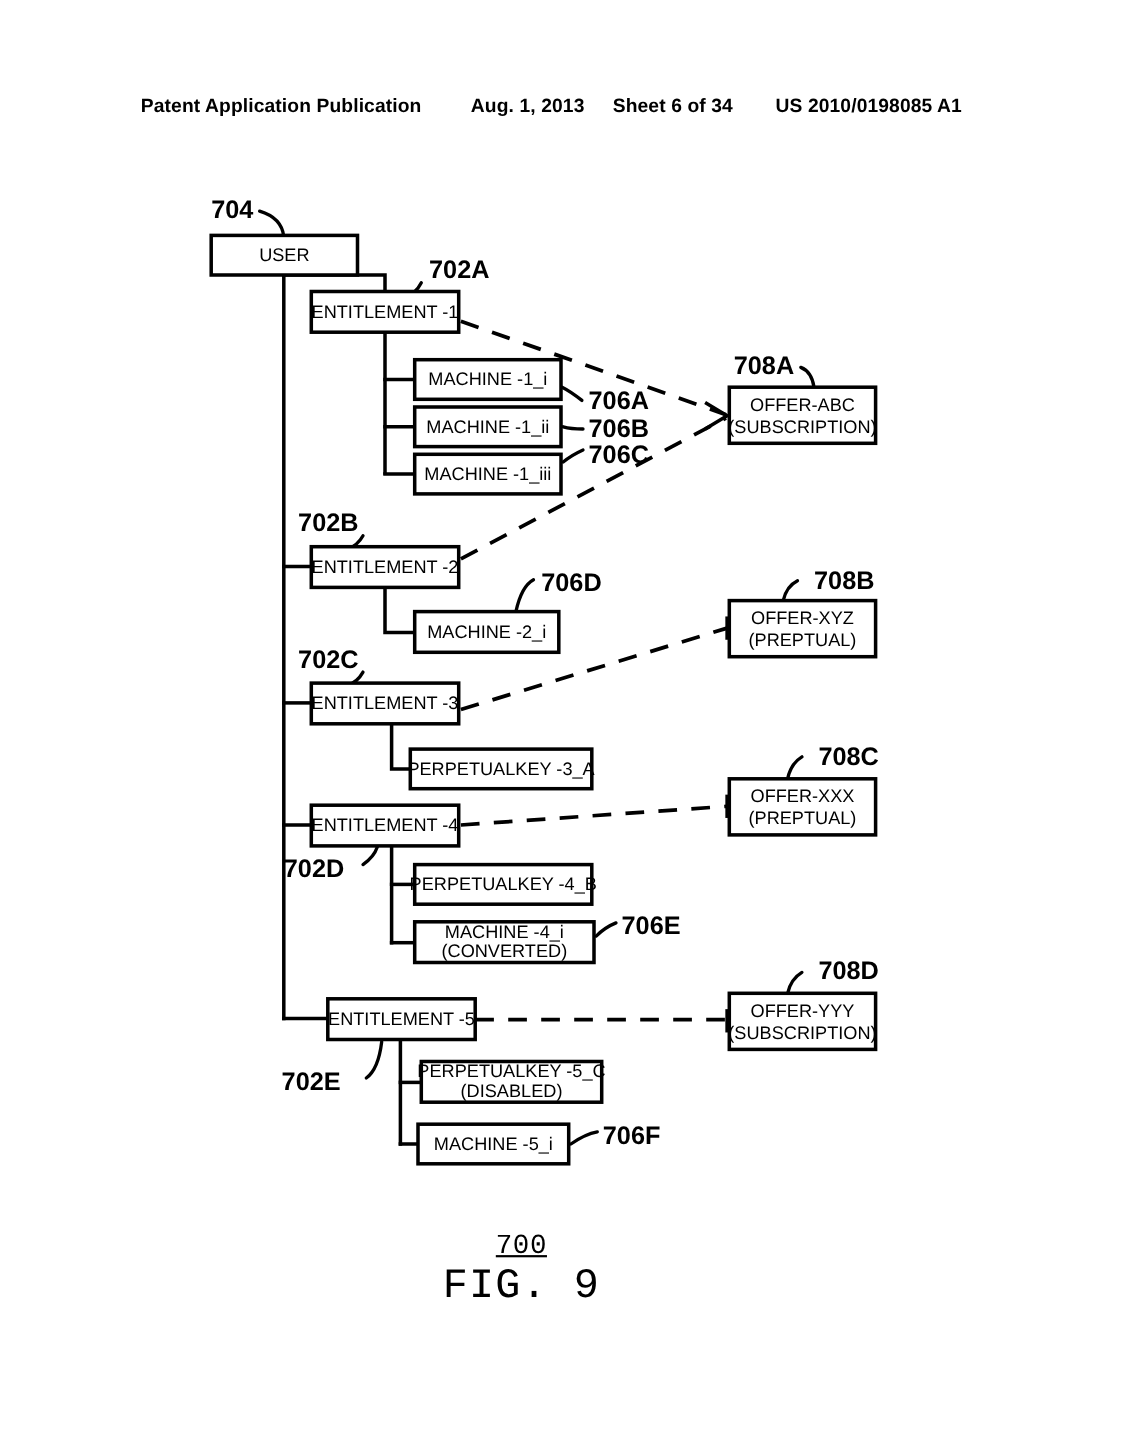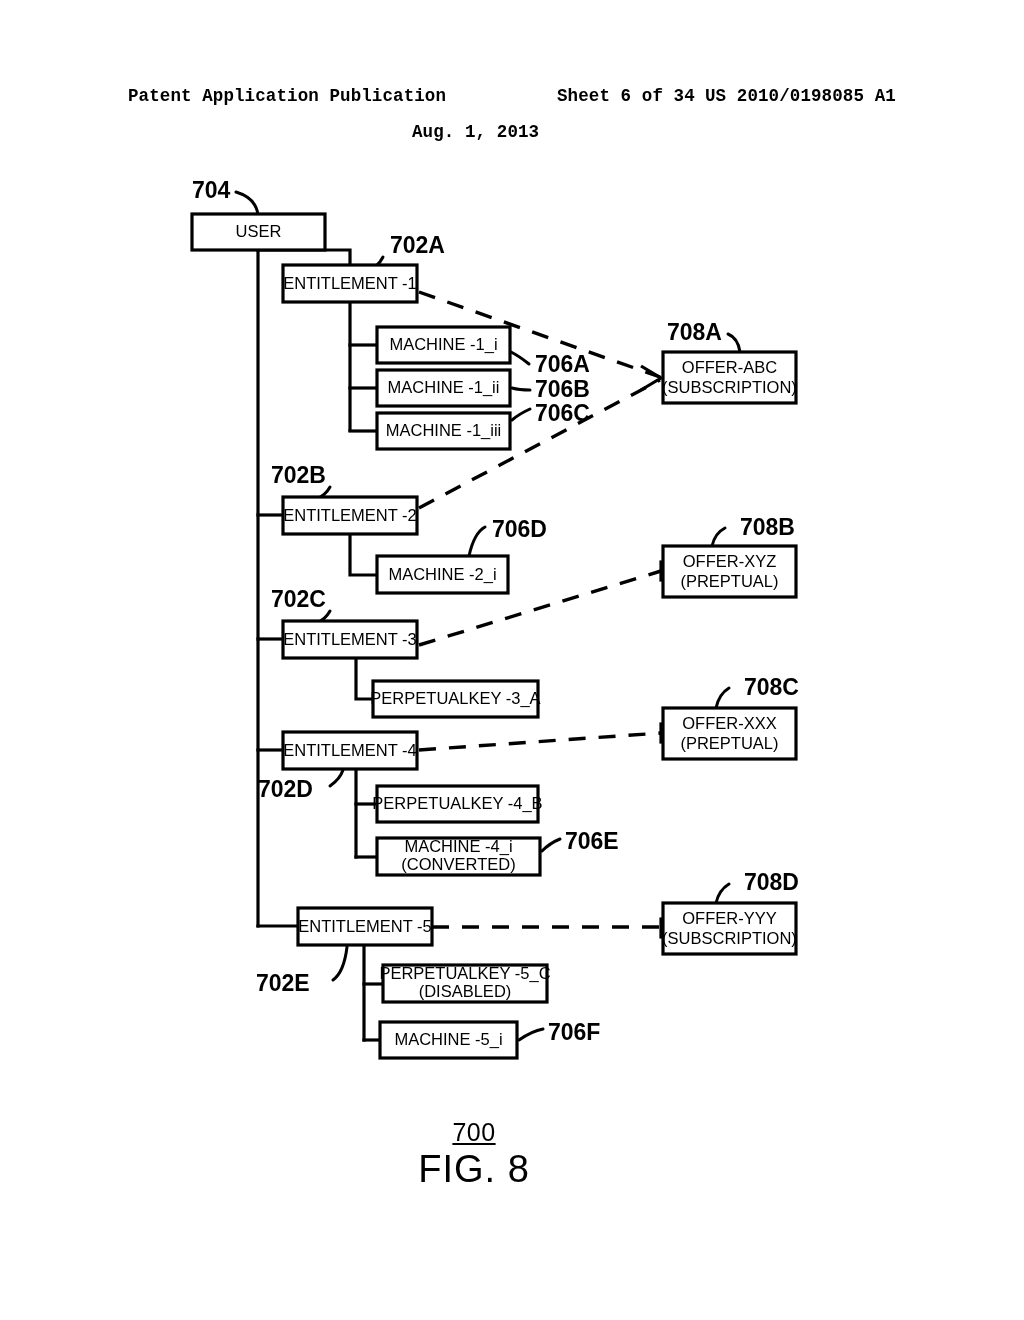--- a/index.html
+++ b/index.html
@@ -17,28 +17,28 @@
     overflow: hidden;
   }
 
   
   .page-header {
     position: absolute;
     top: 86px;
     left: 0;
     width: 944px;
     height: 30px;
-    font-family: Liberation Mono, monospace;
+    font-family: Liberation Sans, sans-serif;
     font-weight: bold;
     font-size: 17.5px;
     letter-spacing: 0.1px;
     white-space: nowrap;
   }
   .page-header .hdr-pub   { position: absolute; left: 128px; top: 0; }
-  .page-header .hdr-date  { position: absolute; left: 412px; top: 0; margin-top: 36px; }
+  .page-header .hdr-date  { position: absolute; left: 428px; top: 0; }
   .page-header .hdr-sheet { position: absolute; left: 557px; top: 0; }
   .page-header .hdr-num   { position: absolute; left: 705px; top: 0; }
 
   
   #figure-svg {
     position: absolute;
     left: 0;
     top: 0;
     width: 1024px;
     height: 1320px;
@@ -91,21 +91,21 @@
     stroke-linecap: butt;
     stroke-linejoin: miter;
   }
 
   
   .fig-caption {
     position: absolute;
     left: 0;
     width: 948px;
     text-align: center;
-    font-family: Liberation Sans, sans-serif;
+    font-family: Liberation Mono, monospace;
   }
   .fig-num-700 {
     top: 1118px;
     font-size: 25px;
     font-weight: normal;
     text-decoration: underline;
     letter-spacing: 0.5px;
   }
   .fig-title {
     top: 1148px;
@@ -309,13 +309,13 @@
 
   <g>
     <rect class="box-rect" x="380" y="1022" width="137" height="36"></rect>
     <text class="box-label" x="448.5" y="1041">MACHINE -5_i</text>
   </g>
   <text class="ref-label" x="548" y="1034">706F</text>
 
 </svg>
 
 <div class="fig-caption fig-num-700">700</div>
-<div class="fig-caption fig-title">FIG. 8</div>
+<div class="fig-caption fig-title">FIG. 9</div>
 
 </body></html>

